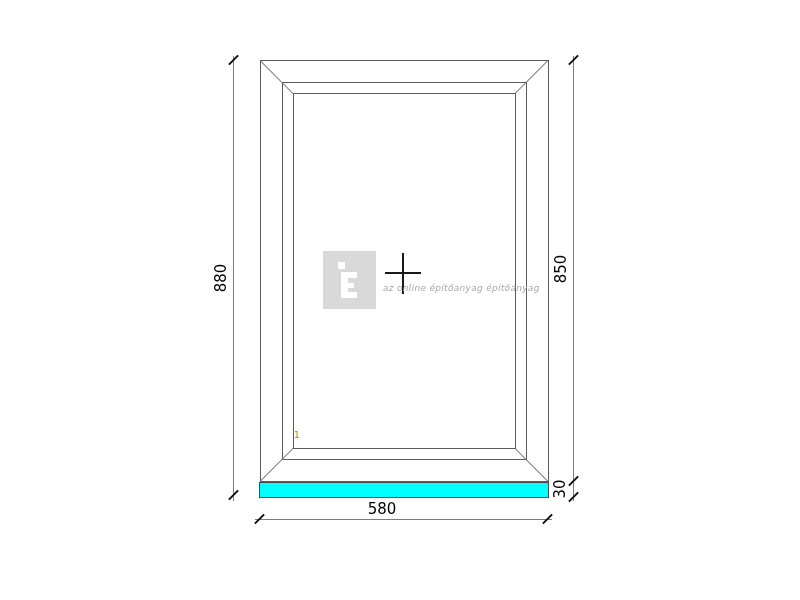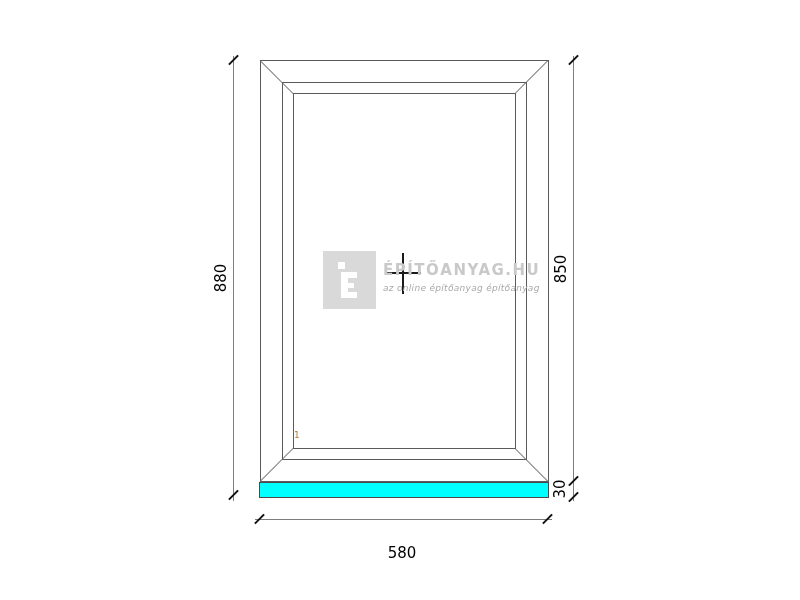--- a/index.html
+++ b/index.html
@@ -38,21 +38,21 @@
 
   
   .tick { position: absolute; width: 13px; height: 2px; background: #111111; transform: rotate(-45deg); }
 
   
   .dim-text { position: absolute; color: #000000; font-size: 15px; text-align: center; white-space: nowrap; }
   .vtext { transform: rotate(-90deg); }
   .dim-880 { left: 191px; top: 269px; width: 60px; }
   .dim-850 { left: 531px; top: 260px; width: 60px; }
   .dim-30  { left: 540px; top: 480px; width: 40px; }
-  .dim-580 { left: 362px; top: 500px; width: 80px; margin-top: 44px; }
+  .dim-580 { left: 342px; top: 500px; width: 80px; }
 
   
   .cross-v { position: absolute; left: 402px; top: 253px; width: 2px; height: 41px; background: #1a1a1a; }
   .cross-h { position: absolute; left: 385px; top: 272px; width: 36px; height: 2px; background: #1a1a1a; }
 
   
   .pane-no { position: absolute; left: 294px; top: 430px; font-size: 9px; color: #b97a2e; }
 
   
   .wm-box { position: absolute; left: 323px; top: 251px; width: 53px; height: 58px; background: #d9d9d9; }
@@ -109,16 +109,15 @@
 
   <div class="wm-box" style="background-color: rgb(217, 217, 217);">
     <div class="wm-glyph">
       <div class="g-accent"></div>
       <div class="g-stem"></div>
       <div class="g-arm-t"></div>
       <div class="g-arm-m"></div>
       <div class="g-arm-b"></div>
     </div>
   </div>
-  <div class="wm-title">ÉPÍTŐANYAG.HU</div>
   <div class="wm-sub">az online építőanyag építőanyag</div>
 
 </div>
 
 </body></html>

